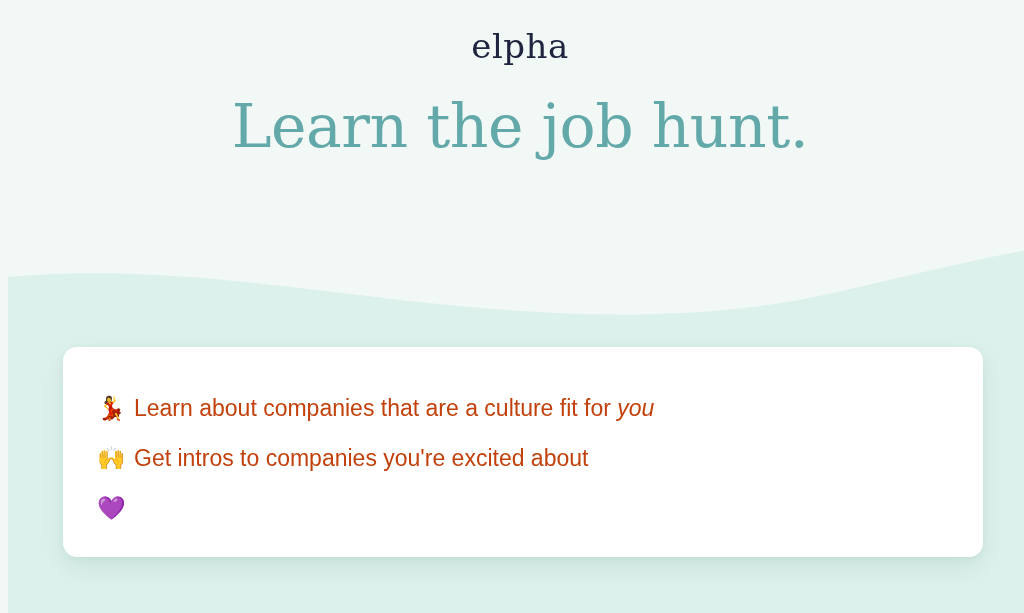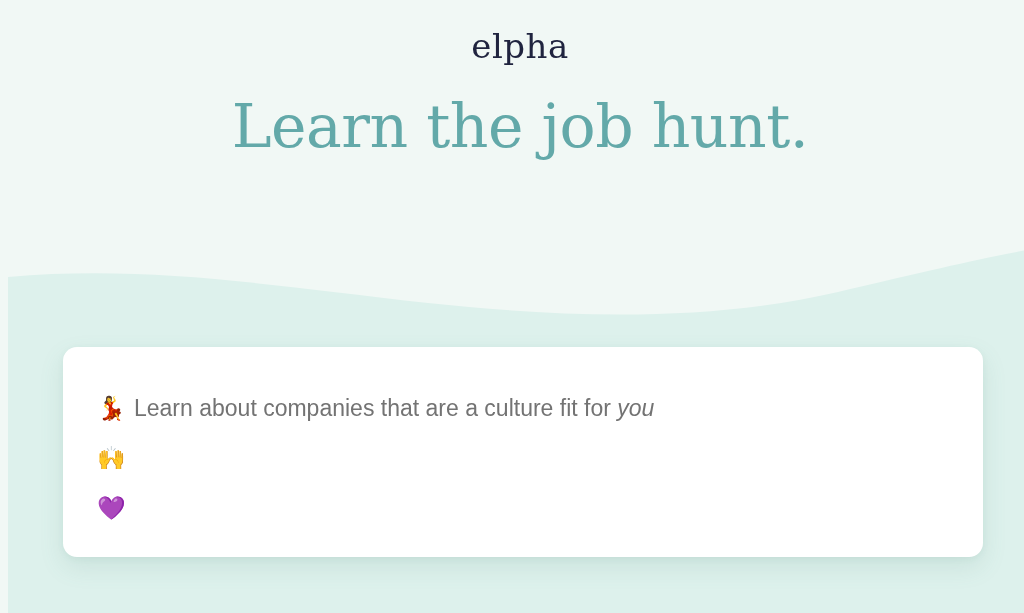--- a/index.html
+++ b/index.html
@@ -105,21 +105,21 @@
     width: 44px;
     flex: 0 0 44px;
     text-align: center;
     font-size: 23px;
     line-height: 1;
     font-family: "DejaVu Sans", sans-serif;
   }
   .benefit-text {
     font-size: 23px;
     line-height: 30px;
-    color: #737373;
+    color: #c2410c;
     font-family: "Liberation Sans", sans-serif;
     white-space: nowrap;
   }
   .benefit-text em {
     font-style: italic;
   }
 </style>
 </head>
 <body>
 
@@ -141,20 +141,21 @@
   <div id="benefits-card">
     <ul id="benefits-list">
 
       <li class="benefit-item">
         <span class="benefit-emoji">💃</span>
         <span class="benefit-text"><span>Learn about companies that are a culture fit for </span><em>you</em></span>
       </li>
 
       <li class="benefit-item">
         <span class="benefit-emoji">🙌</span>
+        <span class="benefit-text"><span>Get intros to companies you're excited about</span></span>
       </li>
 
       <li class="benefit-item">
         <span class="benefit-emoji">💜</span>
       </li>
 
     </ul>
   </div>
 
 </div>

